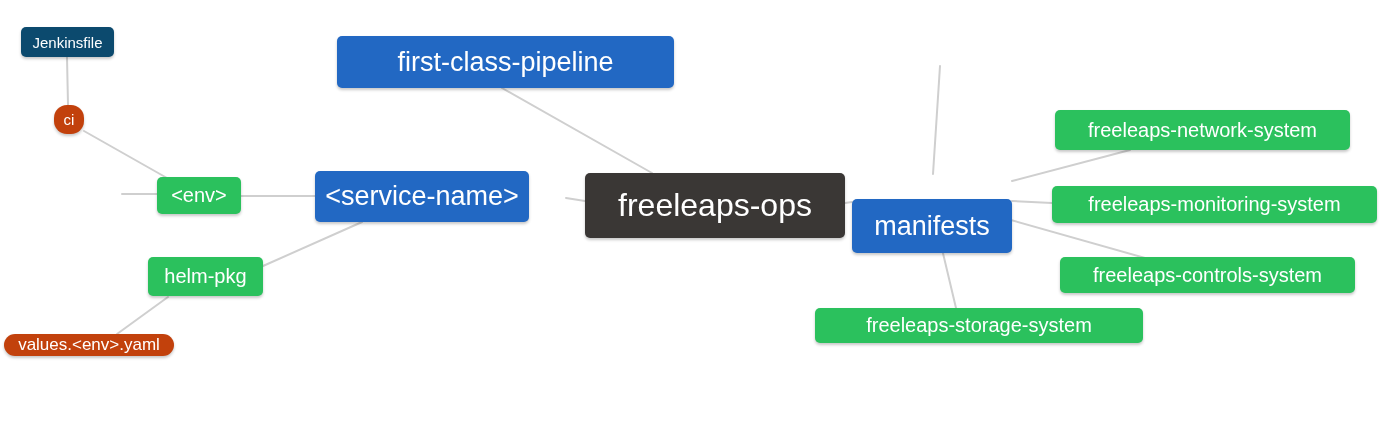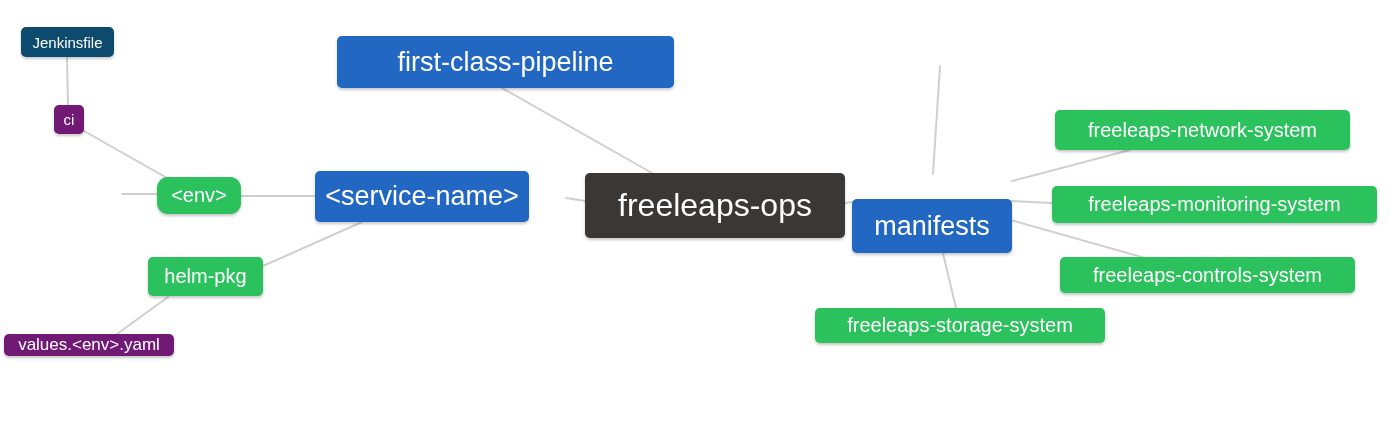--- a/index.html
+++ b/index.html
@@ -33,21 +33,21 @@
     align-items: center;
     justify-content: center;
     color: #ffffff;
     border-radius: 5px;
     box-shadow: 0 2px 3px rgba(0,0,0,0.22);
     white-space: nowrap;
     cursor: pointer;
     user-select: none;
   }
   .node.orange { background: #0c4a6e; }
-  .node.red    { background: #701a75; }
+  .node.red    { background: #c2410c; border-radius: 13px; }
   .node.green  { background: #2bc15d; }
   .node.blue   { background: #2268c3; }
   .node.dark   { background: #3a3735; }
 </style>
 </head>
 <body>
 
 <div class="canvas">
 
   <svg class="edges" viewBox="0 0 1390 421">
@@ -65,36 +65,36 @@
     <line x1="1012" y1="201" x2="1052" y2="203"></line>
     <line x1="1011" y1="220" x2="1145" y2="258"></line>
     <line x1="937" y1="228" x2="956" y2="308"></line>
   </svg>
 
   <div class="node orange" style="left:21px;  top:27px;  width:93px;  height:30px; font-size:15px;">Jenkinsfile</div>
 
   <div class="node red" style="left:54px;  top:105px; width:30px;  height:29px; font-size:15px;">ci</div>
 
 
-  <div class="node green" style="left:157px; top:177px; width:84px;  height:37px; font-size:20px;border-radius:11px;">&lt;env&gt;</div>
+  <div class="node green" style="left:157px; top:177px; width:84px;  height:37px; font-size:20px;">&lt;env&gt;</div>
 
   <div class="node green" style="left:148px; top:257px; width:115px; height:39px; font-size:20px;">helm-pkg</div>
 
   <div class="node red" style="left:4px;   top:334px; width:170px; height:22px; font-size:17px;">values.&lt;env&gt;.yaml</div>
 
   <div class="node blue" style="left:313px; top:36px;  width:337px; height:52px; font-size:27px;margin-left:24px;">first-class-pipeline</div>
 
   <div class="node blue" style="left:315px; top:171px; width:214px; height:51px; font-size:27px;">&lt;service-name&gt;</div>
 
   <div class="node dark" style="left:585px; top:173px; width:260px; height:65px; font-size:32px;">freeleaps-ops</div>
 
   <div class="node blue" style="left:852px; top:174px; width:160px; height:54px; font-size:27px;margin-top:25px;">manifests</div>
 
 
   <div class="node green" style="left:1055px; top:110px; width:295px; height:40px; font-size:20px;">freeleaps-network-system</div>
 
   <div class="node green" style="left:1052px; top:186px; width:325px; height:37px; font-size:20px;">freeleaps-monitoring-system</div>
 
   <div class="node green" style="left:1060px; top:257px; width:295px; height:36px; font-size:20px;">freeleaps-controls-system</div>
 
-  <div class="node green" style="left:815px;  top:308px; width:290px; height:35px; font-size:20px;">freeleaps-storage-system</div>
+  <div class="node green" style="left:815px;  top:308px; width:328px; height:35px; font-size:20px;">freeleaps-storage-system</div>
 
 </div>
 
 </body></html>

